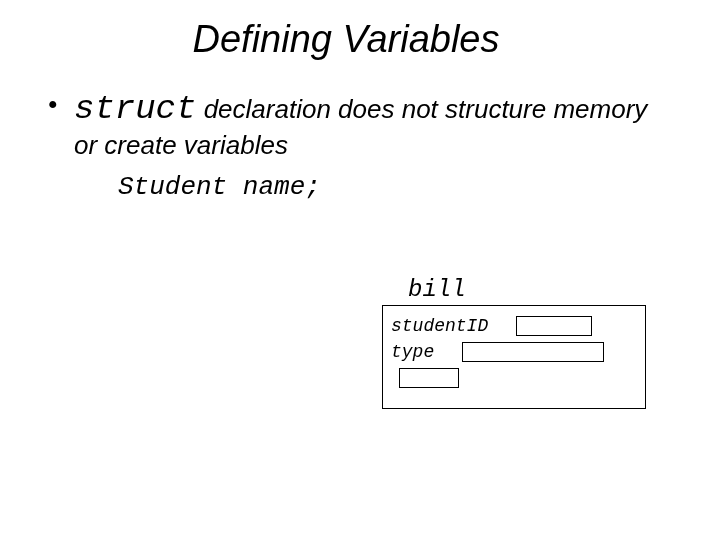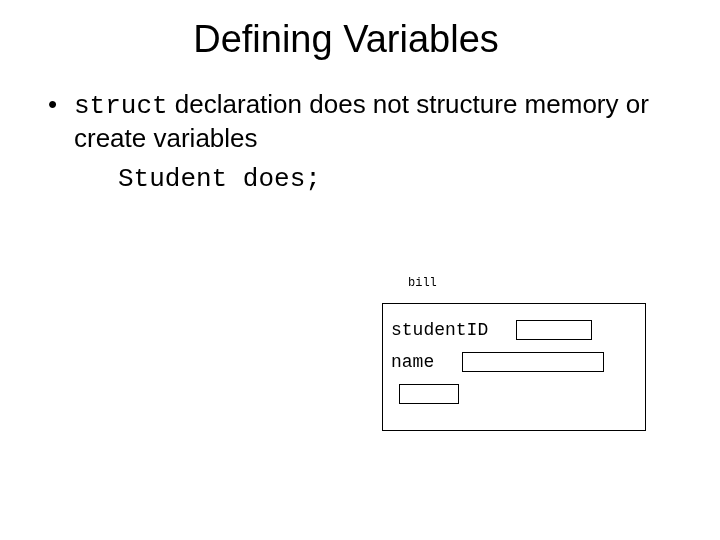--- a/index.html
+++ b/index.html
@@ -9,20 +9,21 @@
     height: 540px;
     background: #fff;
     font-family: Arial, Helvetica, sans-serif;
     color: #000;
   }
   .slide {
     width: 692px;
     height: 540px;
     position: relative;
     box-sizing: border-box;
+    font-style: italic;
   }
   .title {
     text-align: center;
     font-size: 38px;
     font-weight: 400;
     padding-top: 18px;
     padding-bottom: 28px;
   }
   .content {
     padding: 0 40px 0 48px;
@@ -40,48 +41,48 @@
     margin-bottom: 6px;
   }
   ul.bullets > li::before {
     content: "•";
     position: absolute;
     left: 0;
     top: 0;
   }
   .mono {
     font-family: "Courier New", Courier, monospace;
-    font-size: 26px;
+    font-size: 34px;
   }
   .code-indent {
     font-family: "Courier New", Courier, monospace;
     font-size: 26px;
     padding-left: 70px;
     margin-top: 10px;
   }
   .diagram {
     position: absolute;
     left: 382px;
     top: 276px;
     width: 264px;
   }
   .diag-title {
     font-family: "Courier New", Courier, monospace;
-    font-size: 12px;
+    font-size: 24px;
     margin-left: 26px;
-    margin-bottom: 13px;
+    margin-bottom: 2px;
   }
   .diag-box {
     border: 1.5px solid #000;
     padding: 4px 8px 14px 8px;
   }
   .field-row {
     display: flex;
     align-items: center;
-    margin: 12px 0;
+    margin: 6px 0;
     gap: 20px;
   }
   .field-label {
     font-family: "Courier New", Courier, monospace;
     font-size: 18px;
     white-space: nowrap;
   }
   .field-box {
     border: 1.5px solid #000;
     height: 18px;
@@ -98,34 +99,34 @@
 <div class="slide">
 
   <div class="title">Defining Variables</div>
 
   <div class="content">
     <ul class="bullets">
       <li>
         <span class="mono">struct</span><span> declaration does not structure memory or create variables</span>
       </li>
     </ul>
-    <div class="code-indent">Student does;</div>
+    <div class="code-indent">Student name;</div>
   </div>
 
   <div class="diagram">
     <div class="diag-title">bill</div>
     <div class="diag-box">
 
       <div class="field-row">
         <span class="field-label">studentID</span>
         <span class="field-box fb-studentid"></span>
       </div>
 
       <div class="field-row">
-        <span class="field-label">name</span>
+        <span class="field-label">type</span>
         <span class="field-box fb-name"></span>
       </div>
 
       <div class="field-row">
         <span class="field-box fb-year"></span>
       </div>
 
 
     </div>
   </div>

